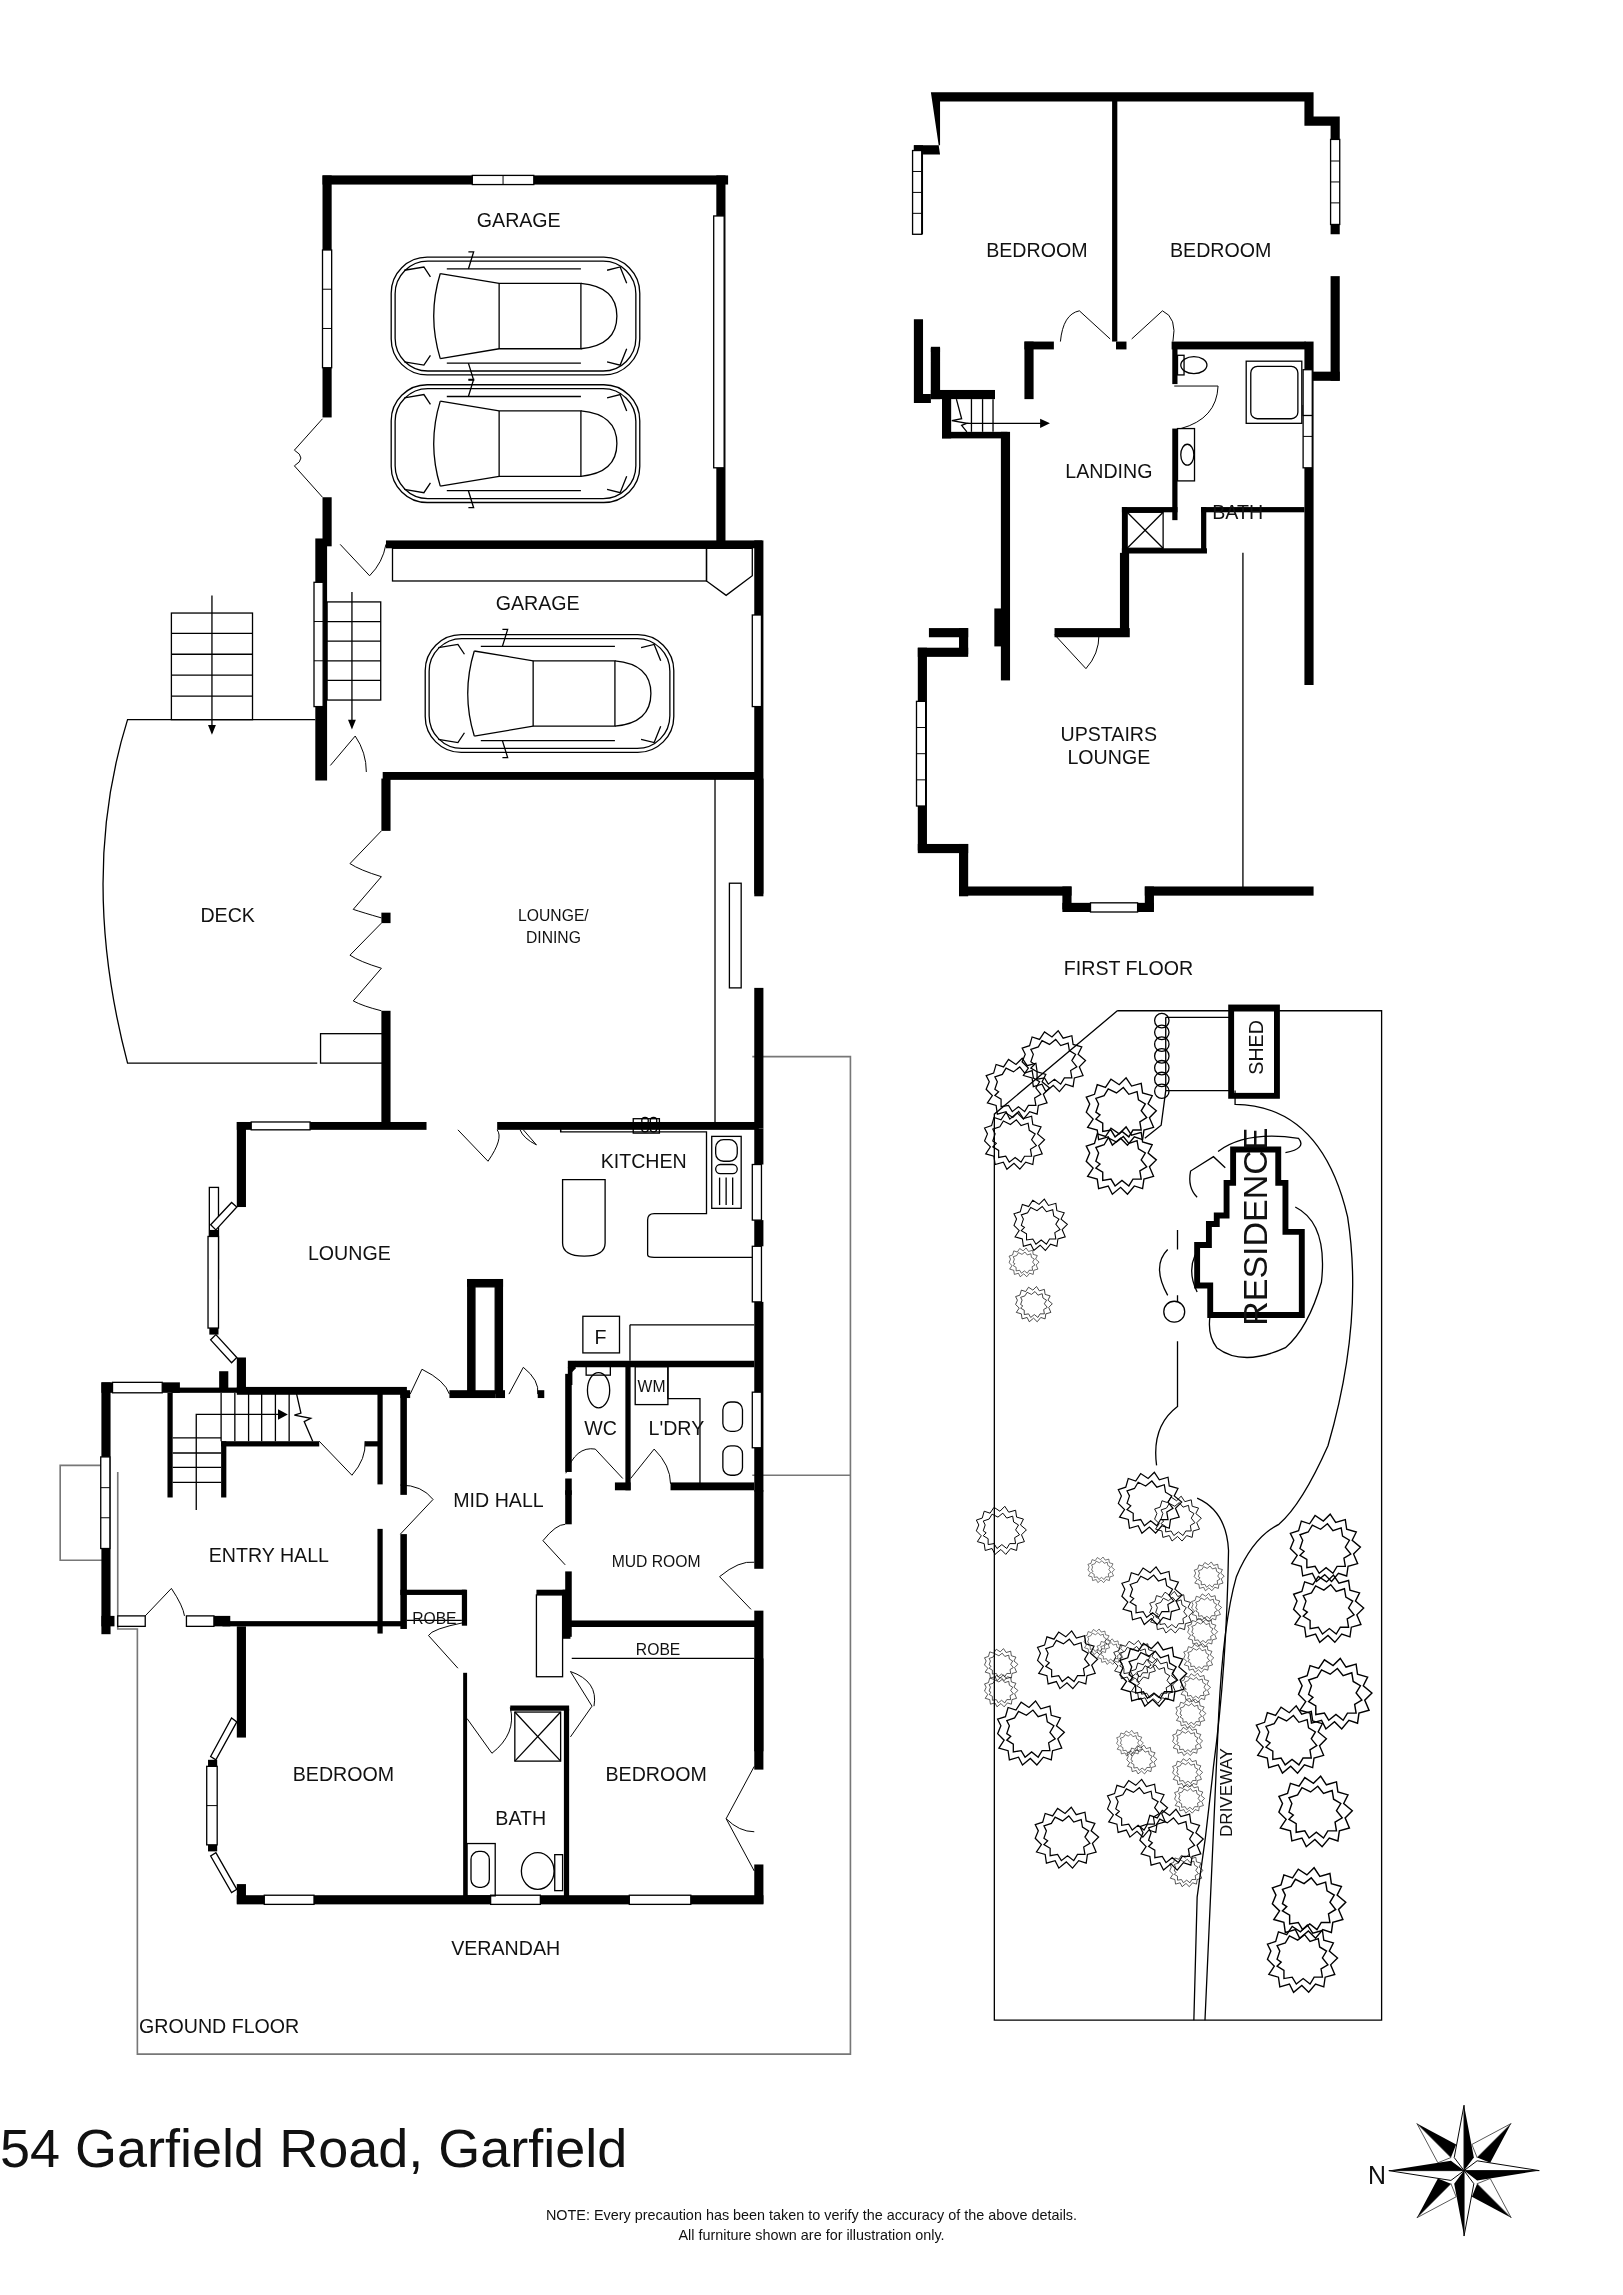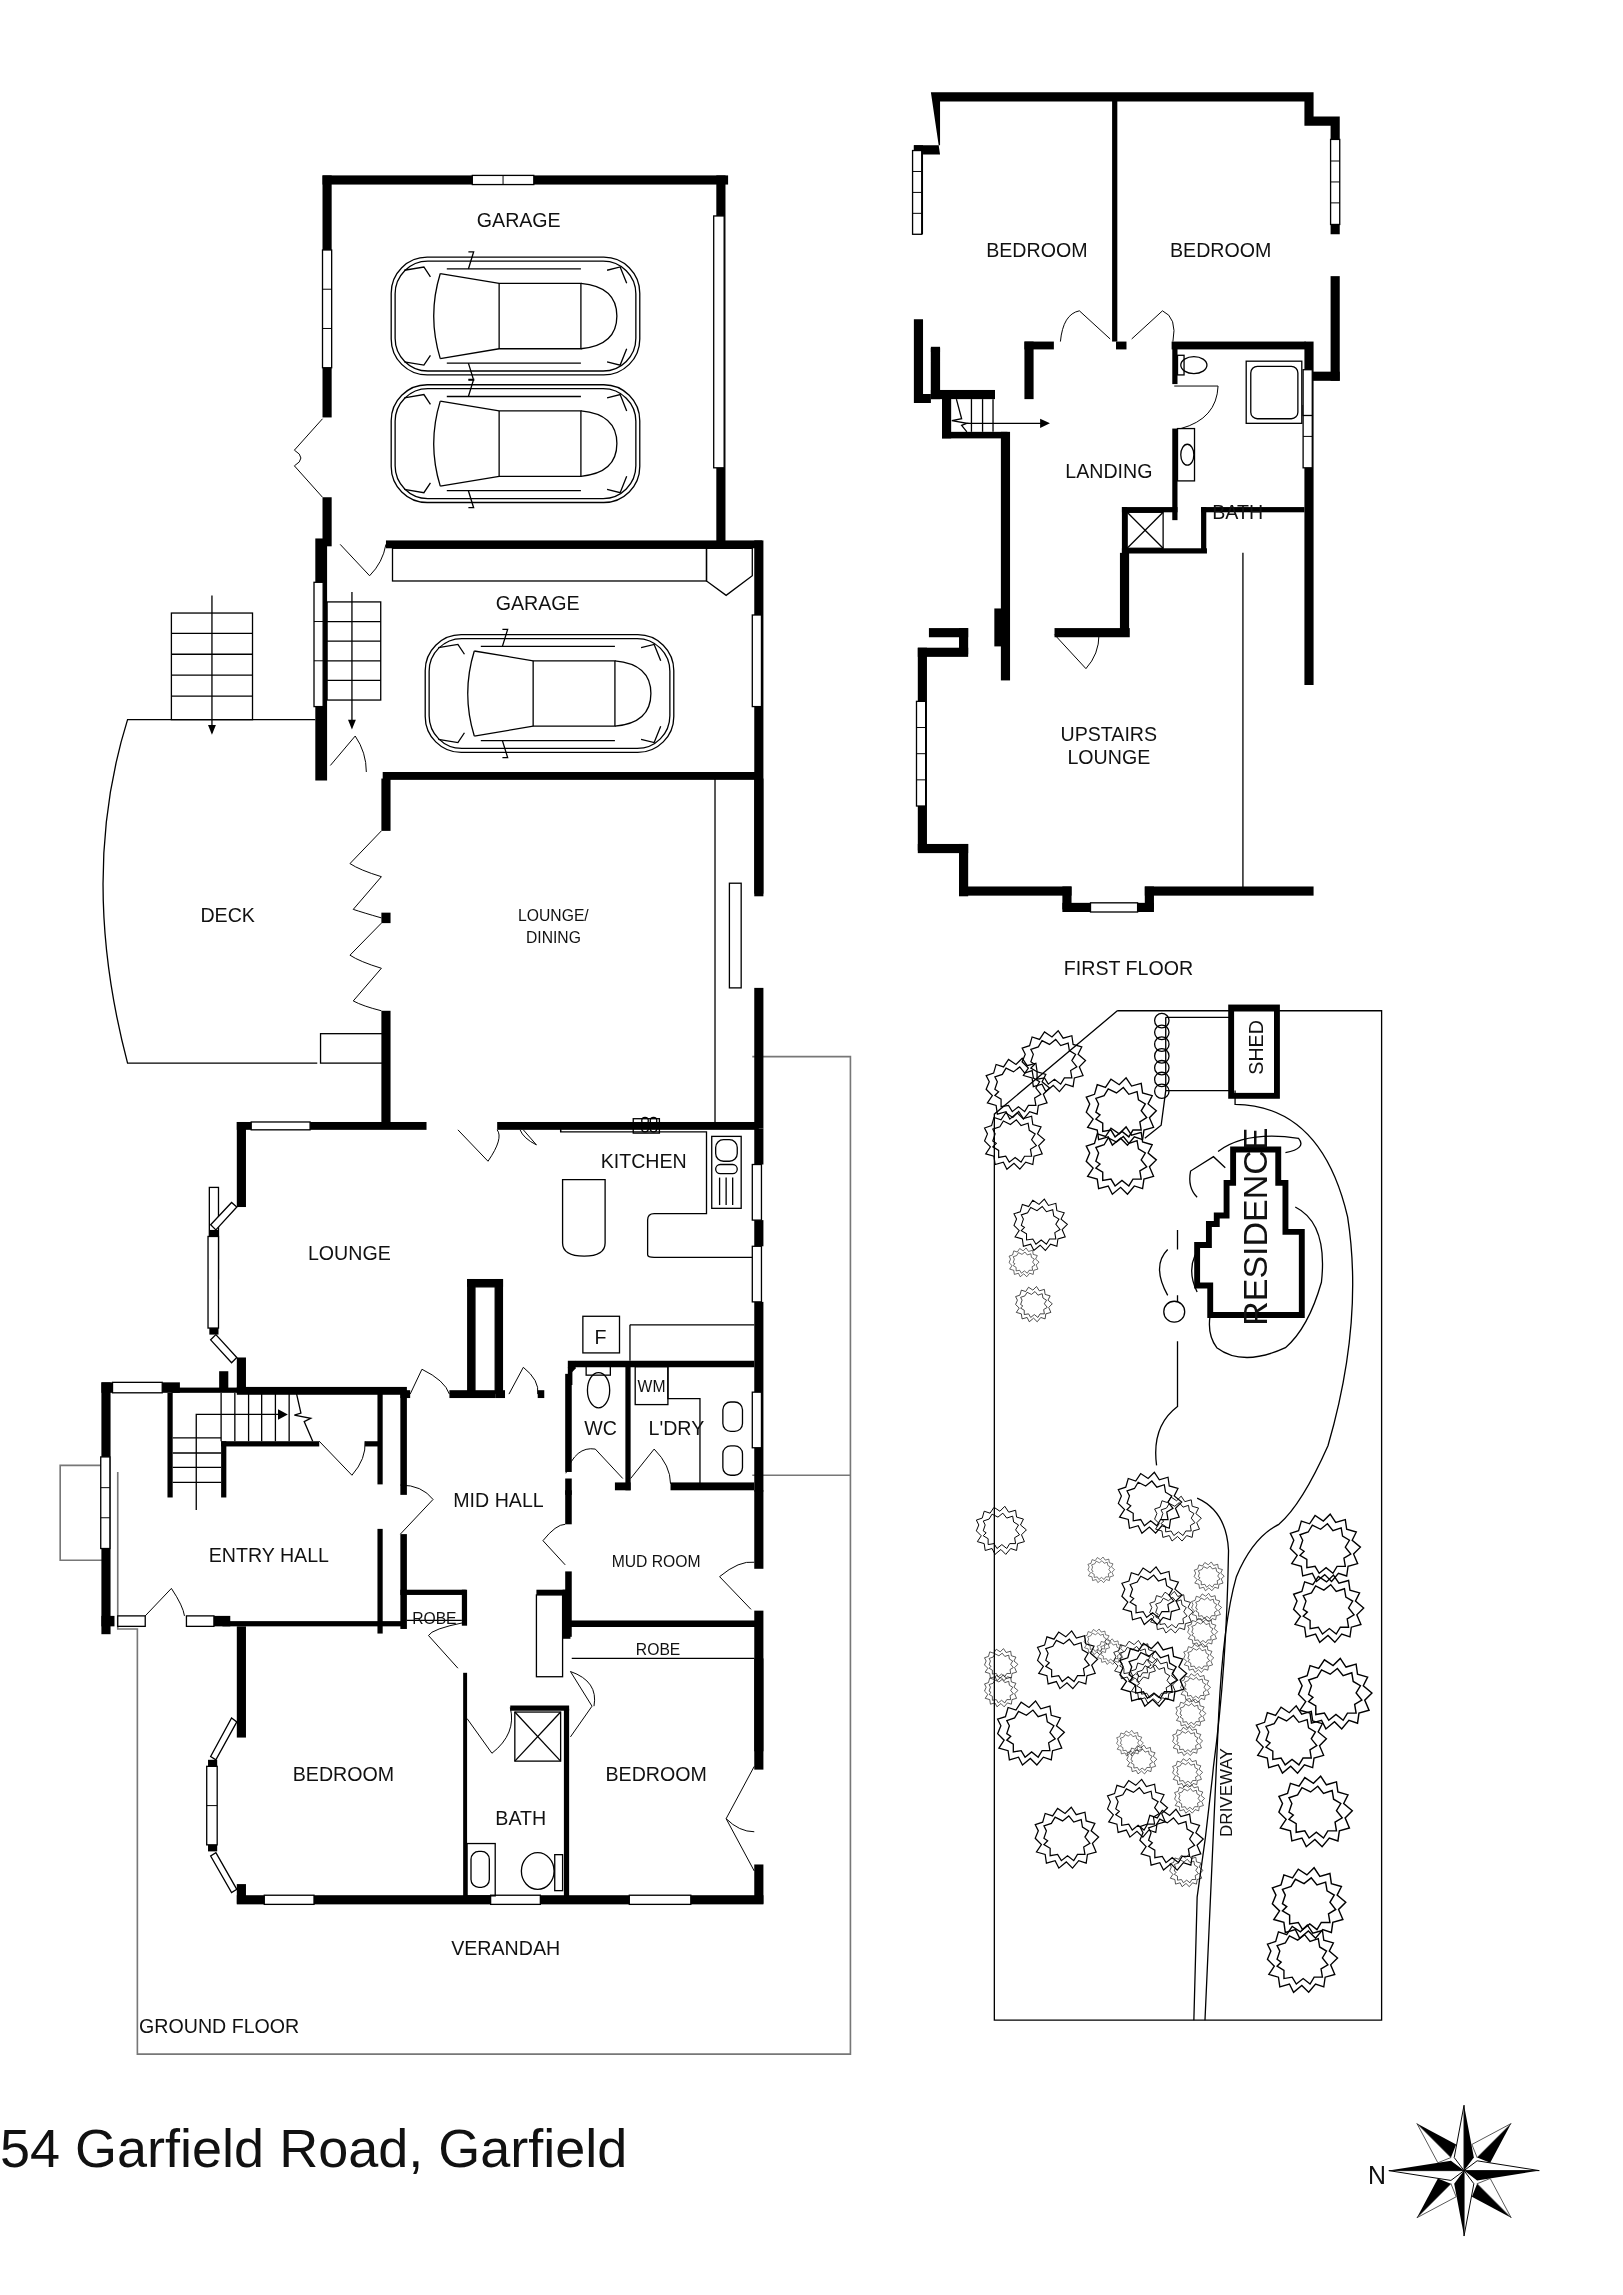--- a/index.html
+++ b/index.html
@@ -493,14 +493,16 @@
     <path d="M-72 72 L-20 20 L-40 12 Z" fill="#000"></path>
     <path d="M-72 72 L-20 20 L-12 40 Z" fill="#fff" stroke="#000" stroke-width="1"></path>
     <path d="M72 72 L20 20 L12 40 Z" fill="#000"></path>
     <path d="M72 72 L20 20 L40 12 Z" fill="#fff" stroke="#000" stroke-width="1"></path>
   </g>
   <text class="lbl" x="2105" y="3338" font-size="38">N</text>
 </svg>
 
 <div class="title">54 Garfield Road, Garfield</div>
 <div class="note">
+  <div>NOTE: Every precaution has been taken to verify the accuracy of the above details.</div>
+  <div>All furniture shown are for illustration only.</div>
 </div>
 
 
 </body></html>

